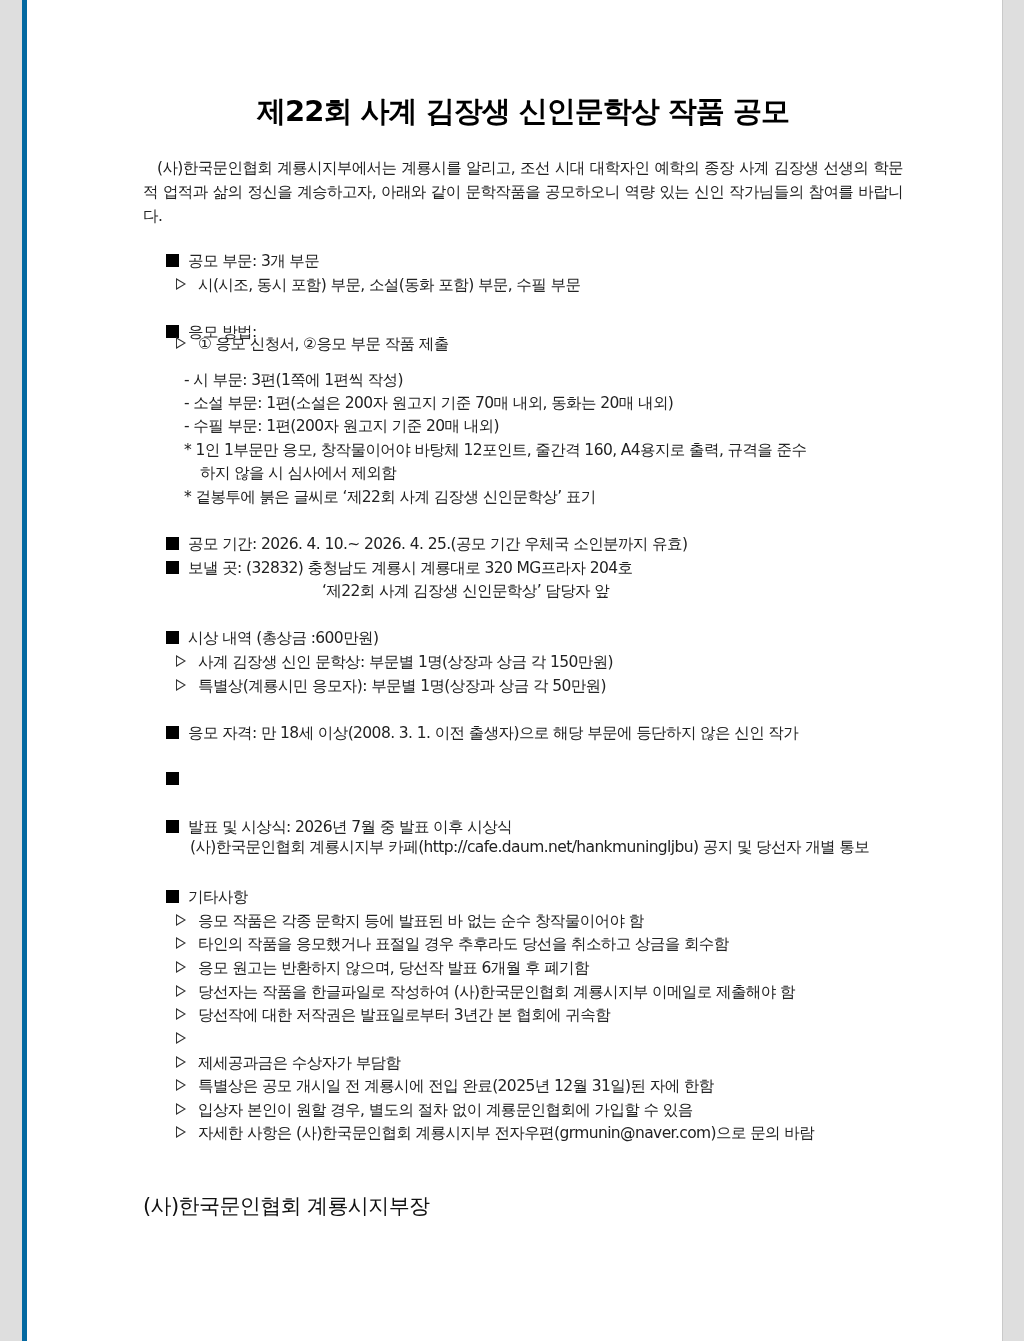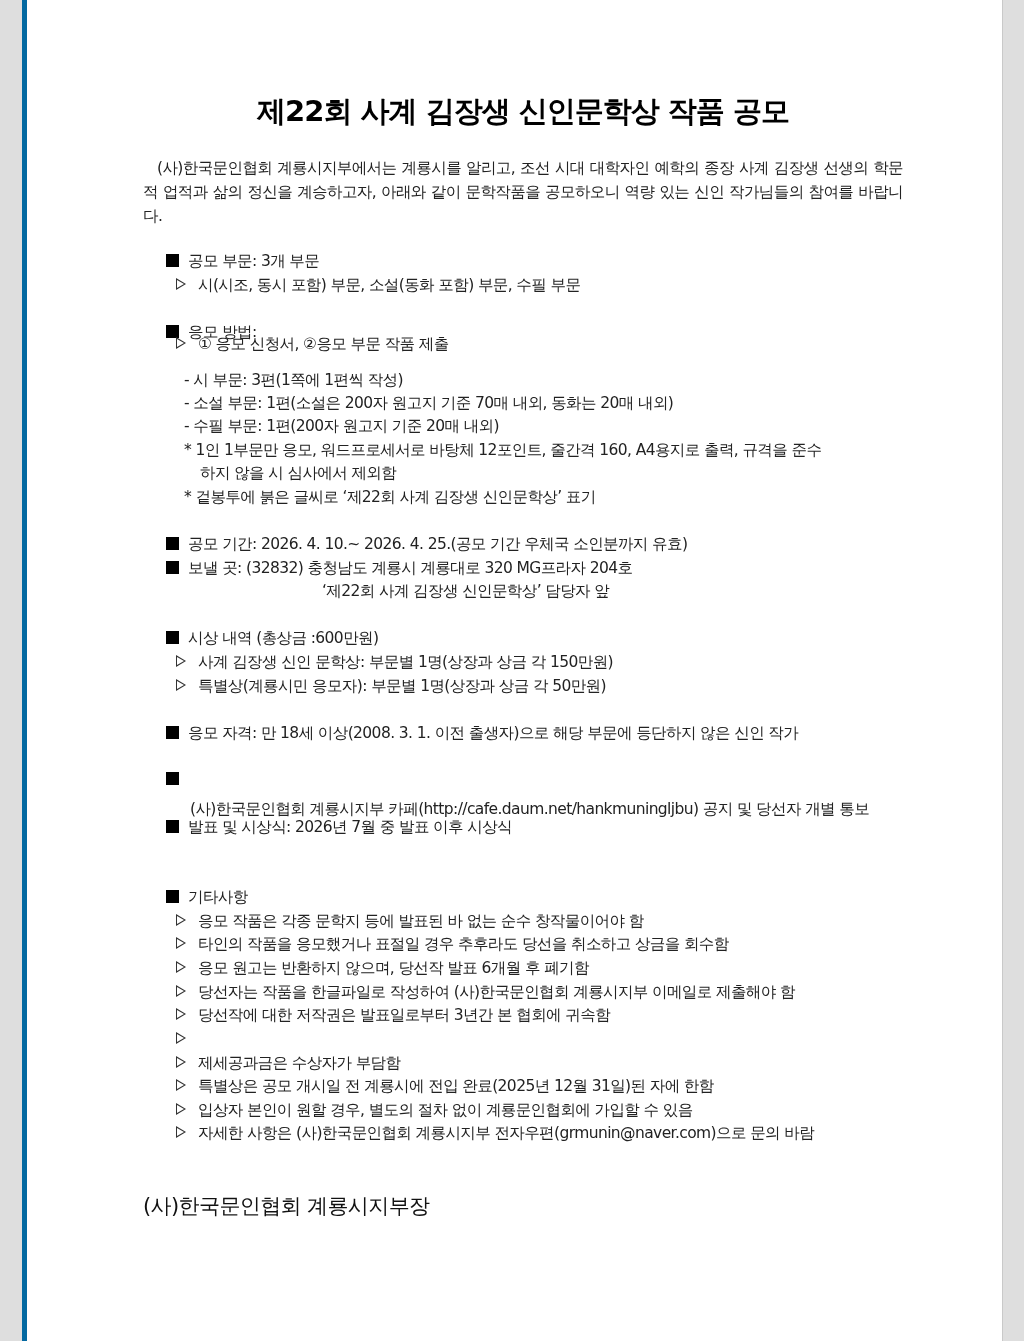--- a/index.html
+++ b/index.html
@@ -126,21 +126,21 @@
 
     <div class="line" style="top:321px">
       <span class="sq"></span><span>응모 방법:</span>
     </div>
     <div class="line" style="top:333px">
       <span class="tri"></span><span>① 응모 신청서, ②응모 부문 작품 제출</span>
     </div>
     <div class="line ind1" style="top:369px">- 시 부문: 3편(1쪽에 1편씩 작성)</div>
     <div class="line ind1" style="top:392px">- 소설 부문: 1편(소설은 200자 원고지 기준 70매 내외, 동화는 20매 내외)</div>
     <div class="line ind1" style="top:415px">- 수필 부문: 1편(200자 원고지 기준 20매 내외)</div>
-    <div class="line ind1" style="top:439px">* 1인 1부문만 응모, 워드프로세서로 바탕체 12포인트, 줄간격 160, A4용지로 출력, 규격을 준수</div>
+    <div class="line ind1" style="top:439px">* 1인 1부문만 응모, 창작물이어야 바탕체 12포인트, 줄간격 160, A4용지로 출력, 규격을 준수</div>
     <div class="line ind2" style="top:462px">하지 않을 시 심사에서 제외함</div>
     <div class="line ind1" style="top:486px">* 겉봉투에 붉은 글씨로 ‘제22회 사계 김장생 신인문학상’ 표기</div>
 
     <div class="line" style="top:533px">
       <span class="sq"></span><span>공모 기간: 2026. 4. 10.~ 2026. 4. 25.(공모 기간 우체국 소인분까지 유효)</span>
     </div>
 
     <div class="line" style="top:557px">
       <span class="sq"></span><span>보낼 곳: (32832) 충청남도 계룡시 계룡대로 320 MG프라자 204호</span>
     </div>
@@ -160,21 +160,21 @@
       <span class="sq"></span><span>응모 자격: 만 18세 이상(2008. 3. 1. 이전 출생자)으로 해당 부문에 등단하지 않은 신인 작가</span>
     </div>
 
     <div class="line" style="top:768px">
       <span class="sq"></span>
     </div>
 
     <div class="line" style="top:816px">
       <span class="sq"></span><span>발표 및 시상식: 2026년 7월 중 발표 이후 시상식</span>
     </div>
-    <div class="line" style="top:798px; padding-left:24px">(사)한국문인협회 계룡시지부 카페(http://cafe.daum.net/hankmuningljbu) 공지 및 당선자 개별 통보</div>
+    <div class="line" style="top:836px; padding-left:24px">(사)한국문인협회 계룡시지부 카페(http://cafe.daum.net/hankmuningljbu) 공지 및 당선자 개별 통보</div>
 
     <div class="line" style="top:886px">
       <span class="sq"></span><span>기타사항</span>
     </div>
     <div class="line" style="top:910px">
       <span class="tri"></span><span>응모 작품은 각종 문학지 등에 발표된 바 없는 순수 창작물이어야 함</span>
     </div>
     <div class="line" style="top:933px">
       <span class="tri"></span><span>타인의 작품을 응모했거나 표절일 경우 추후라도 당선을 취소하고 상금을 회수함</span>
     </div>

